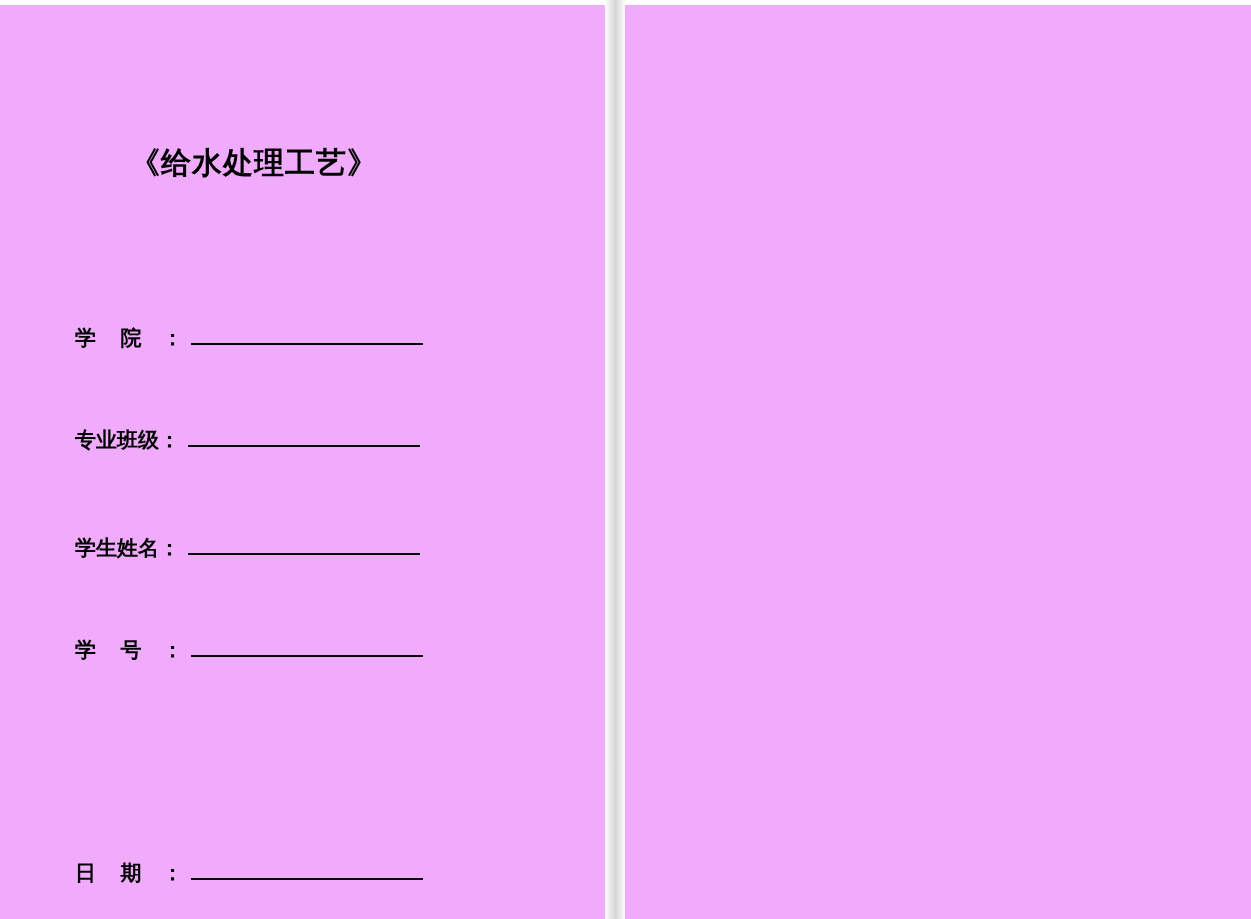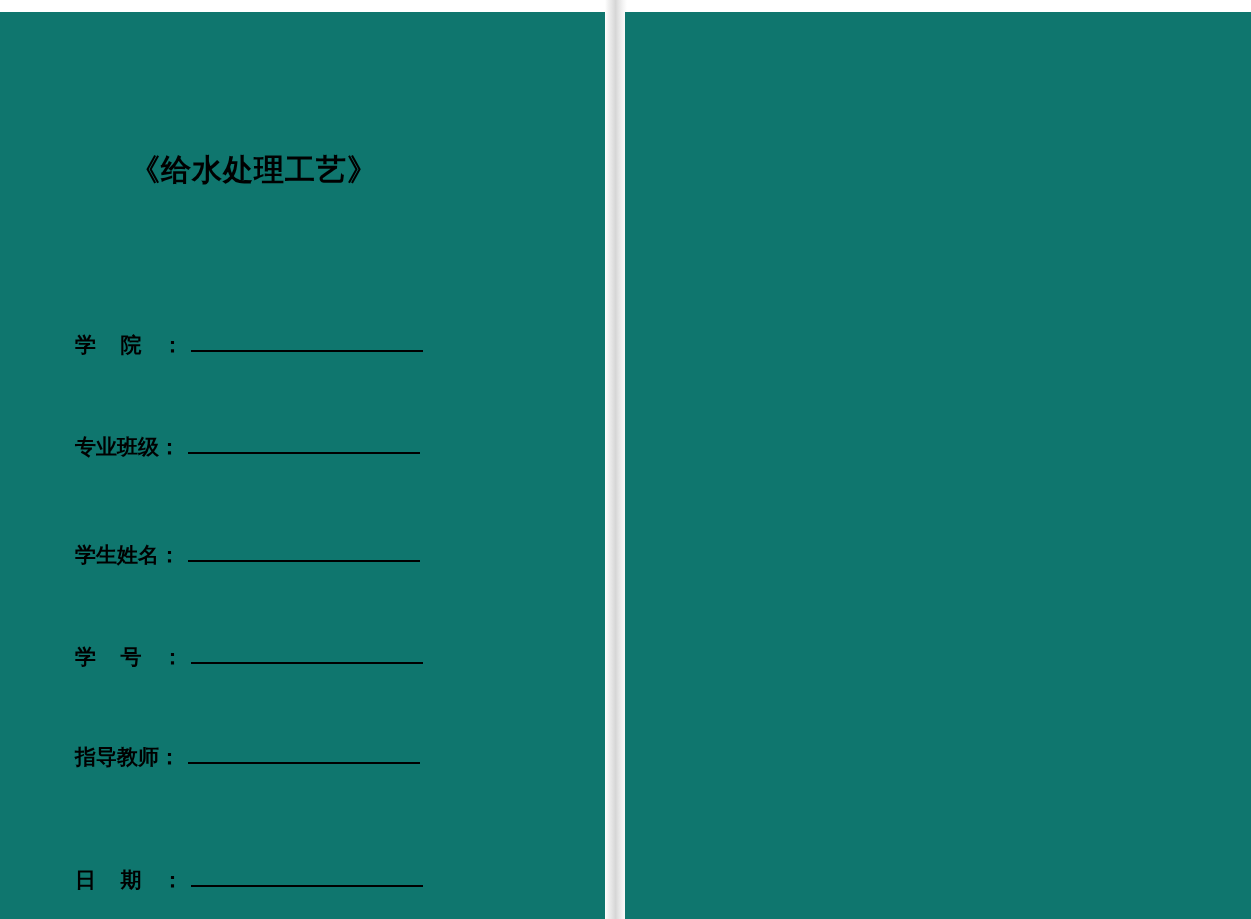--- a/index.html
+++ b/index.html
@@ -16,23 +16,23 @@
   }
 
   
   .spread {
     position: absolute;
     inset: 0;
   }
 
   .page {
     position: absolute;
-    top: 12px;
+    top: 5px;
     bottom: 0;
-    background: #0f766e;
+    background: #f0abfc;
   }
   .page-left  { left: 0;     width: 608px; }
   .page-right { left: 625px; right: 0; }
 
   
   .gutter {
     position: absolute;
     top: 0;
     bottom: 0;
     left: 605px;
@@ -150,26 +150,20 @@
 
       <div class="form-row" style="top:630px;">
         <span class="form-label spaced">
           <span>学</span>
           <span>号</span>
           <span class="colon">：</span>
         </span>
         <span class="form-blank"></span>
       </div>
 
-      <div class="form-row" style="top:730px;">
-        <span class="form-label">
-          <span>指导教师</span><span>：</span>
-        </span>
-        <span class="form-blank"></span>
-      </div>
 
       <div class="form-row" style="top:853px;">
         <span class="form-label spaced">
           <span>日</span>
           <span>期</span>
           <span class="colon">：</span>
         </span>
         <span class="form-blank"></span>
       </div>
 

